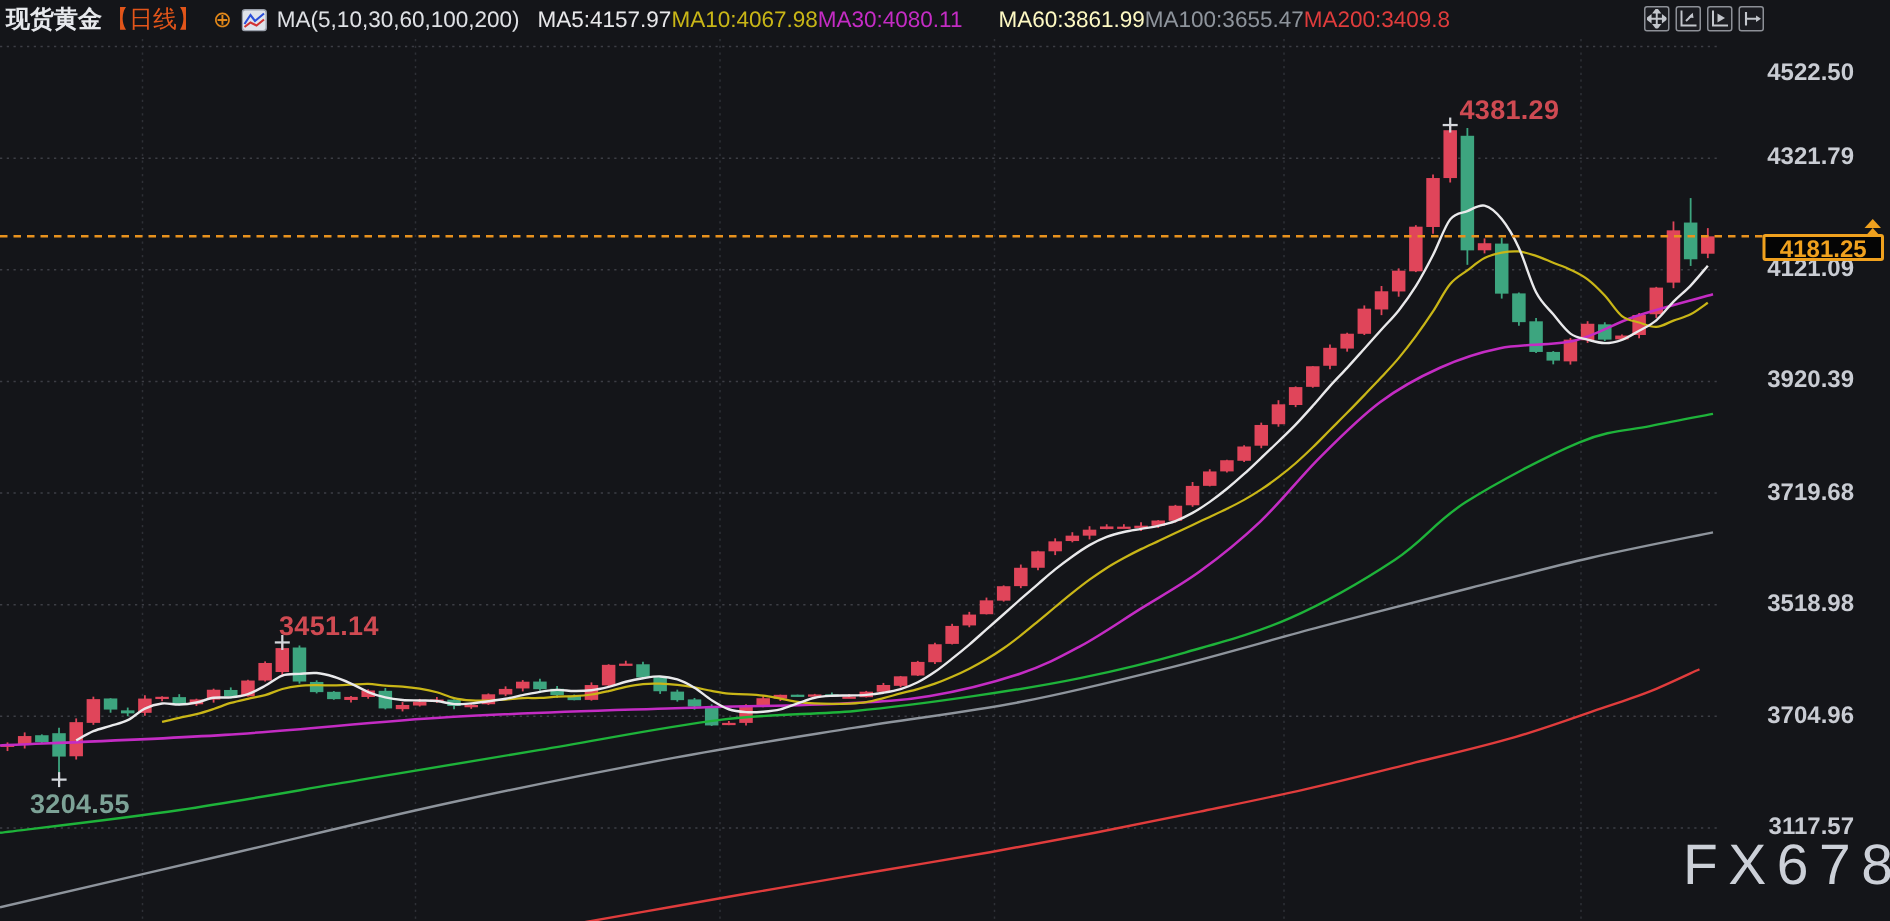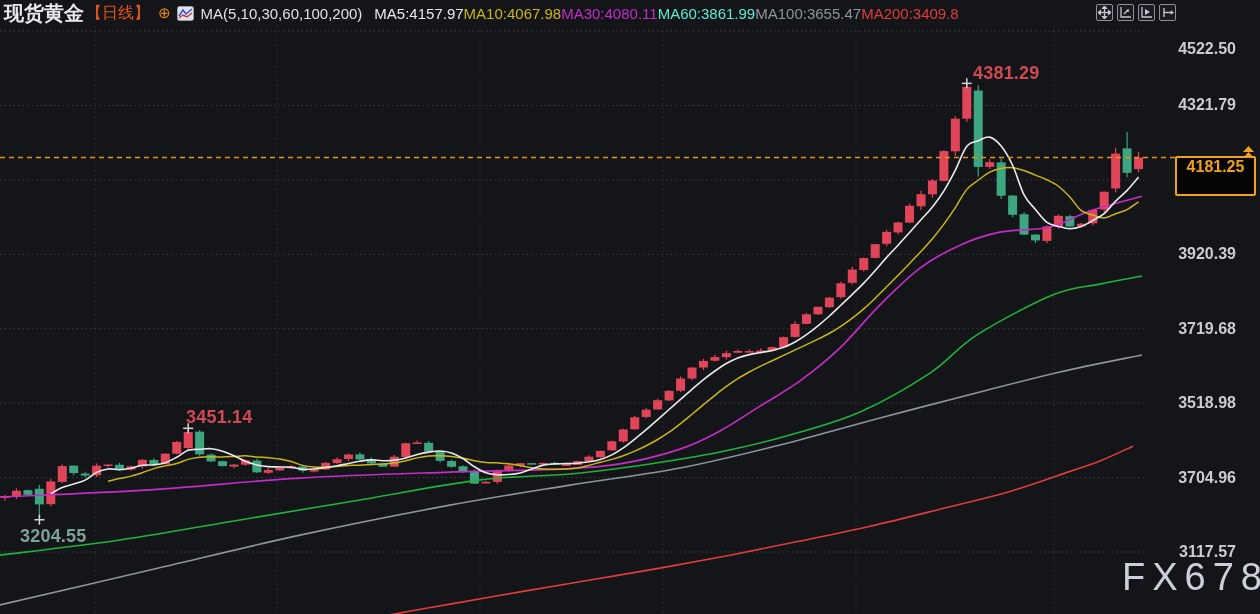--- a/index.html
+++ b/index.html
@@ -1,34 +1,34 @@
 <!DOCTYPE html>
 <html><head>
 <meta charset="utf-8">
 <style>
   html,body{margin:0;padding:0;background:#0c0d10;}
   .app{position:relative;width:1260px;height:614px;background:#141519;overflow:hidden;
        font-family:"Liberation Sans",sans-serif;-webkit-font-smoothing:antialiased;}
   svg.chart{position:absolute;left:0;top:0;}
   .header{position:absolute;left:0;top:0;right:0;height:26px;display:flex;align-items:center;
           padding-left:4px;white-space:nowrap;z-index:5;}
-  .sym{color:#e6e8ec;font-size:20px;font-weight:bold;}
+  .sym{color:#e6e8ec;font-size:16px;font-weight:bold;}
   .period{color:#e2551a;font-size:16px;font-weight:normal;margin-left:2px;}
   .plus-ico{color:#e2881a;font-size:15px;margin:0 6px 0 8px;}
   .mini-ico{width:17px;height:15px;margin-right:7px;}
   .ma-label{color:#dfe1e5;font-size:15px;margin-right:12px;}
   .ma-legend{display:flex;font-size:15px;}
   .toolbar{position:absolute;top:4px;left:1096px;display:flex;gap:4px;z-index:6;}
   .tbtn{width:17px;height:17px;border:1px solid #8d9097;border-radius:2px;background:#1b1c21;
         display:flex;align-items:center;justify-content:center;box-sizing:border-box;}
   .axis-layer,.anno-layer{position:absolute;inset:0;pointer-events:none;z-index:4;}
   .ytick{position:absolute;left:1148px;width:88px;text-align:right;font-size:16px;font-weight:600;
          color:#c9ccd3;line-height:18px;}
   .anno{position:absolute;font-size:18px;font-weight:bold;letter-spacing:0.2px;}
-  .price-tag{position:absolute;left:1175px;top:156px;width:81px;height:40px;background:#050505;
+  .price-tag{position:absolute;left:1175px;top:156px;width:81px;height:18px;background:#050505;
              border:2px solid #f0a11e;border-radius:2px;box-sizing:border-box;z-index:5;
              color:#f0a11e;font-size:16px;font-weight:bold;text-align:center;line-height:18px;}
   .watermark{position:absolute;left:1122px;top:556px;font-size:38px;color:#ccd0d8;
              letter-spacing:7px;z-index:3;}
 </style>
 </head>
 <body>
 
 <div class="app">
 
@@ -287,21 +287,21 @@
     <svg class="mini-ico" viewBox="0 0 17 15">
       <rect x="0.5" y="0.5" width="16" height="14" rx="2" fill="#dfe3ea" stroke="#9aa0ab"></rect>
       <polyline points="2,10 6,4 9,8 15,3" fill="none" stroke="#2b4fd8" stroke-width="1.4"></polyline>
       <polyline points="2,12 6,9 10,11 15,7" fill="none" stroke="#d23333" stroke-width="1.4"></polyline>
     </svg>
     <span class="ma-label">MA(5,10,30,60,100,200)</span>
     <span class="ma-legend">
         <span style="color: rgb(233, 233, 235);">MA5:4157.97</span>
         <span style="color: rgb(201, 182, 23);">MA10:4067.98</span>
         <span style="color: rgb(196, 44, 196);">MA30:4080.11</span>
-        <span style="color: #5eead4;">MA60:3861.99</span>
+        <span style="color: #fef9c3; margin-left: 24px;">MA60:3861.99</span>
         <span style="color: rgb(142, 148, 156);">MA100:3655.47</span>
         <span style="color: rgb(224, 60, 60);">MA200:3409.8</span>
       </span>
   </div>
 
   <div class="toolbar">
     <span class="tbtn">
       <svg width="13" height="13" viewBox="0 0 13 13">
           <g stroke="#c3c6cc" stroke-width="1.3" fill="#c3c6cc">
       <line x1="6.5" y1="1" x2="6.5" y2="12"></line>

